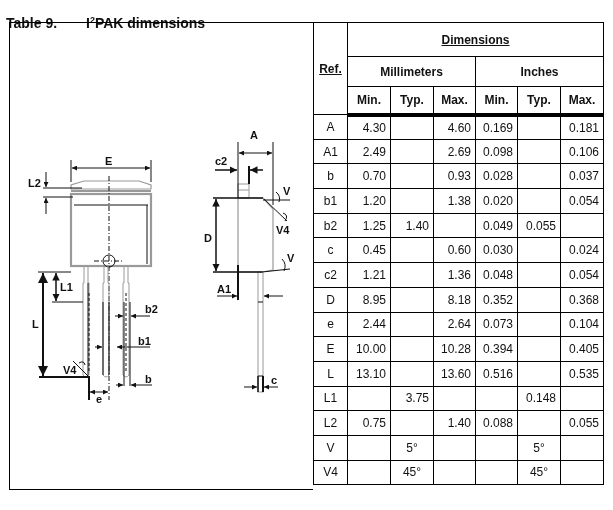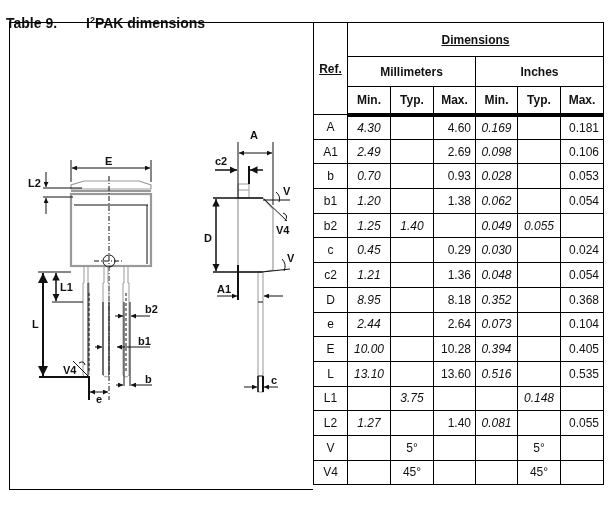--- a/index.html
+++ b/index.html
@@ -11,21 +11,21 @@
   .frame { position: absolute; left: 9px; top: 22px; width: 304px; height: 468px;
            border-left: 1px solid #000; border-top: 1px solid #000; border-bottom: 1px solid #000; box-sizing: border-box; }
   .drawing { position: absolute; left: 10px; top: 23px; }
   table.dims { position: absolute; left: 313px; top: 22px; border-collapse: collapse; font-size: 12px; }
   table.dims td, table.dims th { border: 1px solid #000; padding: 0 4px; height: 24px; box-sizing: border-box; }
   table.dims th { font-weight: bold; font-size: 12px; }
   .c-ref { width: 34px; text-align: center; }
   .c-val { width: 43px; }
   .c-val.w42 { width: 42px; }
   td.num { text-align: right; margin-top: 24px; }
-  td.numl { text-align: center; font-style: italic; }
+  td.numl { text-align: right; }
   td.ctr { text-align: center; }
   tr.h1 th { height: 34px; text-decoration: underline; }
   tr.h2 th { height: 30px; }
   tr.h3 th { height: 28px; border-bottom: 4px solid #000; margin-top: 42px; }
   tr.body td { height: 24.7px; }
   svg text { font-family: "Liberation Sans", sans-serif; font-weight: bold; font-size: 11px; fill: #111; }
 </style>
 </head>
 <body>
 
@@ -199,45 +199,45 @@
         <td class="numl"></td>
         <td class="num">0.106</td>
       </tr>
       <tr class="body">
         <td class="ctr">b</td>
         <td class="numl">0.70</td>
         <td class="numl"></td>
         <td class="num">0.93</td>
         <td class="numl">0.028</td>
         <td class="numl"></td>
-        <td class="num">0.053</td>
+        <td class="num">0.037</td>
       </tr>
       <tr class="body">
         <td class="ctr">b1</td>
         <td class="numl">1.20</td>
         <td class="numl"></td>
         <td class="num">1.38</td>
-        <td class="numl">0.062</td>
+        <td class="numl">0.020</td>
         <td class="numl"></td>
         <td class="num">0.054</td>
       </tr>
       <tr class="body">
         <td class="ctr">b2</td>
         <td class="numl">1.25</td>
         <td class="numl">1.40</td>
         <td class="num"></td>
         <td class="numl">0.049</td>
         <td class="numl">0.055</td>
         <td class="num"></td>
       </tr>
       <tr class="body">
         <td class="ctr">c</td>
         <td class="numl">0.45</td>
         <td class="numl"></td>
-        <td class="num">0.29</td>
+        <td class="num">0.60</td>
         <td class="numl">0.030</td>
         <td class="numl"></td>
         <td class="num">0.024</td>
       </tr>
       <tr class="body">
         <td class="ctr">c2</td>
         <td class="numl">1.21</td>
         <td class="numl"></td>
         <td class="num">1.36</td>
         <td class="numl">0.048</td>
@@ -284,24 +284,24 @@
         <td class="ctr">L1</td>
         <td class="numl"></td>
         <td class="numl">3.75</td>
         <td class="num"></td>
         <td class="numl"></td>
         <td class="numl">0.148</td>
         <td class="num"></td>
       </tr>
       <tr class="body">
         <td class="ctr">L2</td>
-        <td class="numl">1.27</td>
+        <td class="numl">0.75</td>
         <td class="numl"></td>
         <td class="num">1.40</td>
-        <td class="numl">0.081</td>
+        <td class="numl">0.088</td>
         <td class="numl"></td>
         <td class="num">0.055</td>
       </tr>
       <tr class="body">
         <td class="ctr">V</td>
         <td class="numl"></td>
         <td class="ctr">5°</td>
         <td class="num"></td>
         <td class="numl"></td>
         <td class="ctr">5°</td>

